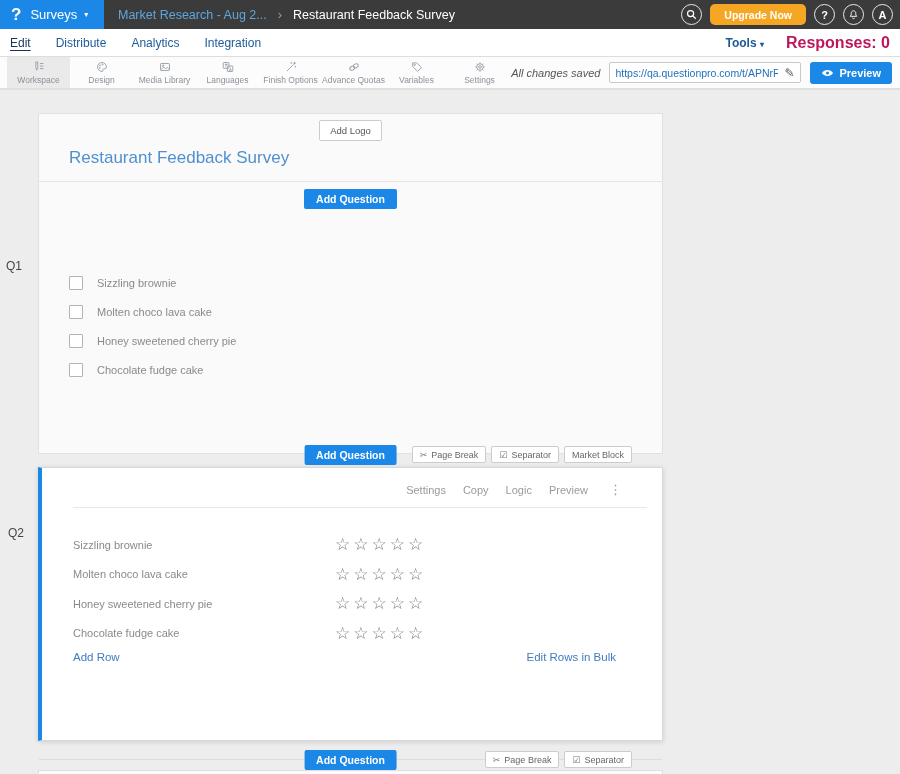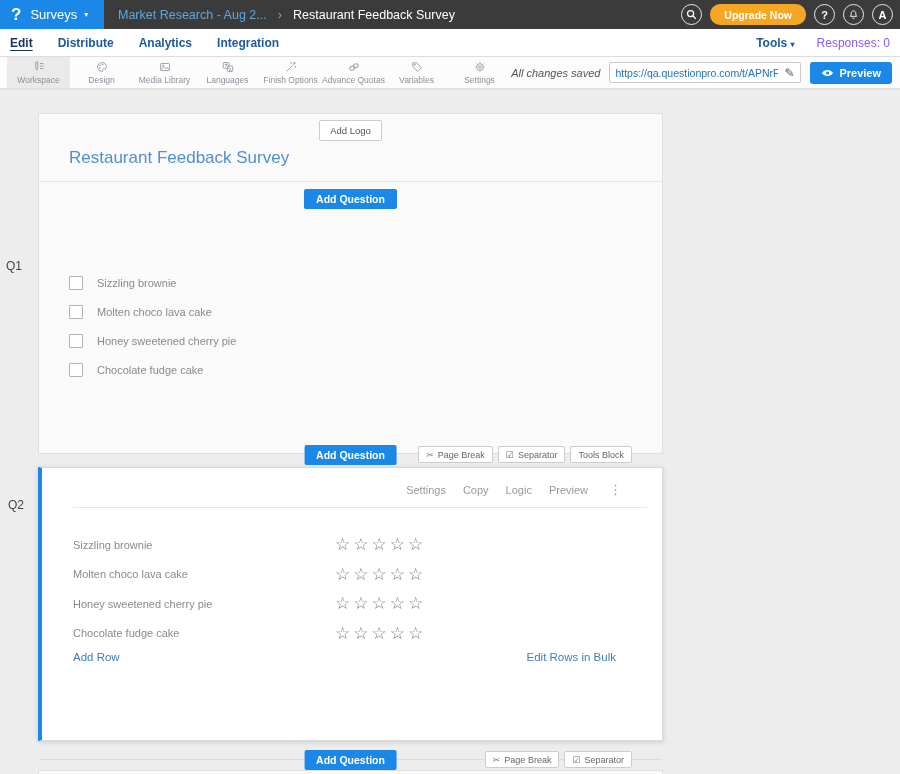--- a/index.html
+++ b/index.html
@@ -12,30 +12,30 @@
   .brand { width:104px; height:29px; background:#1B87E6; display:flex; align-items:center; padding:0 9px 0 11px; color:#fff; cursor:pointer; }
   .logo-glyph { font-size:17px; font-weight:bold; margin-right:9px; }
   .brand-label { font-size:13px; }
   .brand-caret { font-size:8px; margin-left:7px; }
   .breadcrumb { flex:1; display:flex; align-items:center; padding-left:14px; font-size:12.5px; white-space:nowrap; }
   .crumb-parent { color:#5ea7dd; cursor:pointer; }
   .crumb-sep { color:#9a9a9a; margin:0 11px; font-size:13px; }
   .crumb-current { color:#fff; }
   .topbar-right { display:flex; align-items:center; gap:8px; padding-right:7px; }
   .circle-btn { width:21px; height:21px; border:1.5px solid rgba(255,255,255,.88); border-radius:50%; display:flex; align-items:center; justify-content:center; color:#fff; font-size:11px; font-weight:bold; cursor:pointer; flex:none; }
-  .upgrade { background:#F5A623; color:#fff; font-size:10.5px; font-weight:bold; height:21px; padding:0 14px; border-radius:10px; border:none; display:flex; align-items:center; cursor:pointer; }
+  .upgrade { background:#F5A623; color:#fff; font-size:10.5px; font-weight:bold; height:21px; padding:0 14px; border-radius:5px; border:none; display:flex; align-items:center; cursor:pointer; }
 
   
   .nav { height:28px; background:#fff; border-bottom:1px solid #ddd; display:flex; align-items:center; padding:0 10px; }
-  .tab { font-size:12px; font-weight:bold; color:#1d5a99; margin-right:25px; cursor:pointer; }
+  .tab { font-size:12px; font-weight:normal; color:#1d5a99; margin-right:25px; cursor:pointer; }
   .tab.active { color:#16365f; text-decoration:underline; text-underline-offset:3px; }
   .nav-right { margin-left:auto; display:flex; align-items:center; gap:22px; }
   .tools { font-size:12px; font-weight:bold; color:#1d5a99; cursor:pointer; }
   .tools .caret { font-size:8px; }
-  .responses { font-size:12px; font-weight:normal; color:#8b5cf6; cursor:pointer; }
+  .responses { font-size:16px; font-weight:bold; color:#be185d; cursor:pointer; }
 
   
   .toolbar { height:33px; background:#fcfcfc; border-bottom:2px solid #e0e0e0; display:flex; align-items:stretch; padding-left:7px; }
   .tool { width:63px; display:flex; flex-direction:column; align-items:center; justify-content:center; gap:1px; cursor:pointer; }
   .tool.active { background:#eaeaea; }
   .tool svg { width:14px; height:14px; stroke:#9aa2ad; fill:none; stroke-width:1.5; }
   .tool-label { font-size:8.5px; color:#8b919b; white-space:nowrap; }
   .toolbar-right { margin-left:auto; display:flex; align-items:center; gap:9px; padding-right:8px; }
   .save-status { font-style:italic; font-size:11px; color:#555; }
   .url-box { width:192px; height:21px; border:1px solid #c9c9c9; background:#fff; border-radius:2px; display:flex; align-items:center; overflow:hidden; cursor:text; }
@@ -216,21 +216,21 @@
             <circle cx="7" cy="5" r="1.7" fill="#1B87E6"></circle>
           </svg>
         <span>Preview</span>
       </button>
     </div>
   </div>
 
   <div class="content">
 
     <span class="qlabel" style="left:6px; top:169px;">Q1</span>
-    <span class="qlabel" style="left:8px; top:408px;">Q2</span>
+    <span class="qlabel" style="left:8px; top:436px;">Q2</span>
 
     <div class="card card1">
       <div class="card1-head">
         <button class="add-logo">Add Logo</button>
         <div class="survey-title">Restaurant Feedback Survey</div>
       </div>
       <div class="addq-center">
         <button class="btn-blue">Add Question</button>
       </div>
       <div class="q1block">
@@ -260,21 +260,21 @@
       <div class="mini-group">
         <button class="mini-btn">
             <span class="mini-glyph">✂</span>
             <span>Page Break</span>
           </button>
         <button class="mini-btn">
             <span class="mini-glyph">☑</span>
             <span>Separator</span>
           </button>
         <button class="mini-btn">
-            <span>Tools Block</span>
+            <span>Market Block</span>
           </button>
       </div>
     </div>
 
     <div class="card card2">
       <div class="q2menu">
         <span class="q2menu-item">Settings</span>
         <span class="q2menu-item">Copy</span>
         <span class="q2menu-item">Logic</span>
         <span class="q2menu-item">Preview</span>

